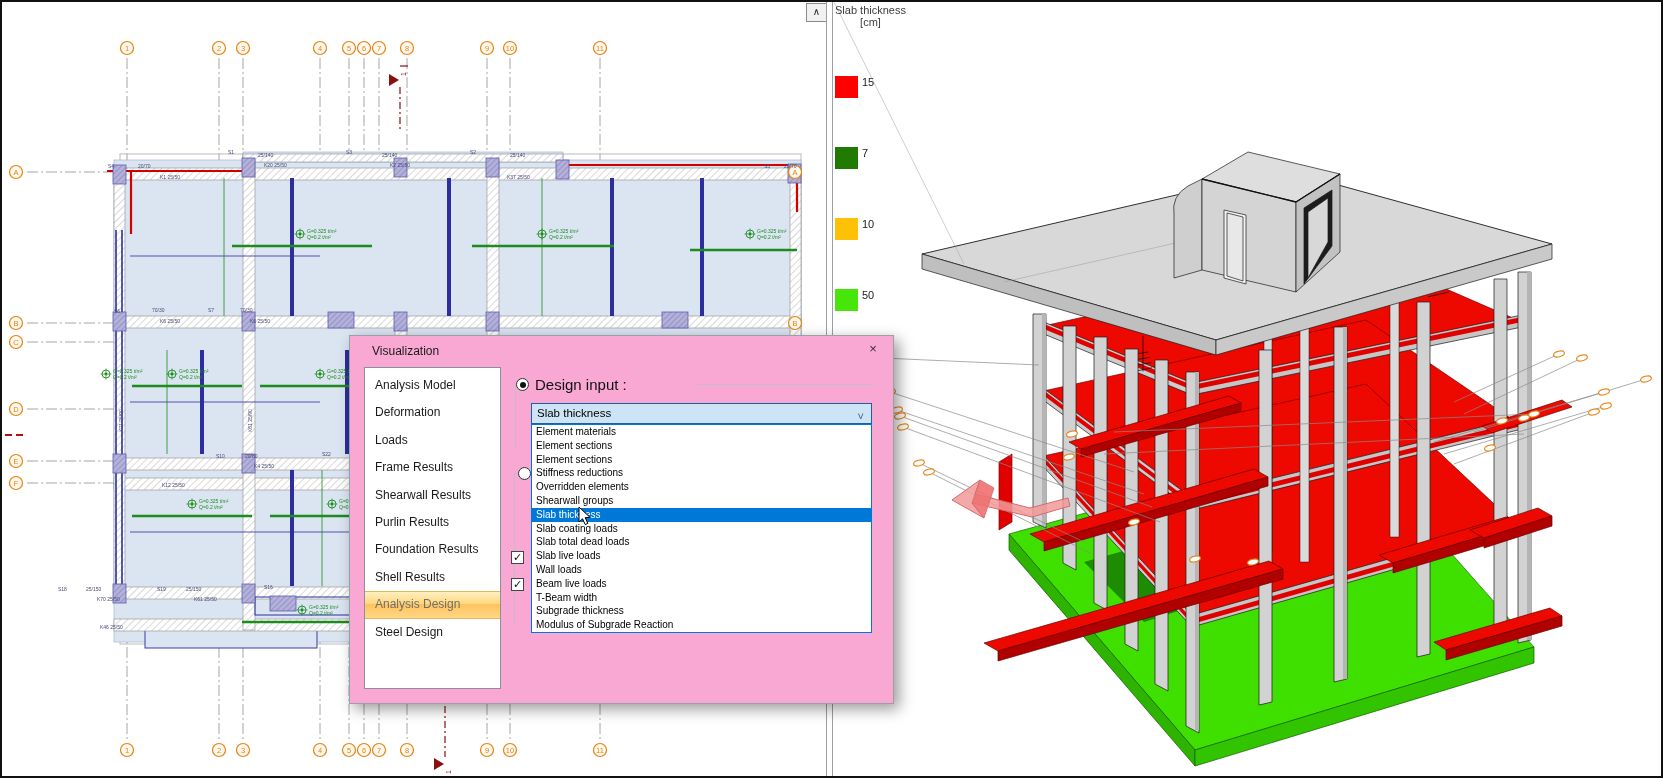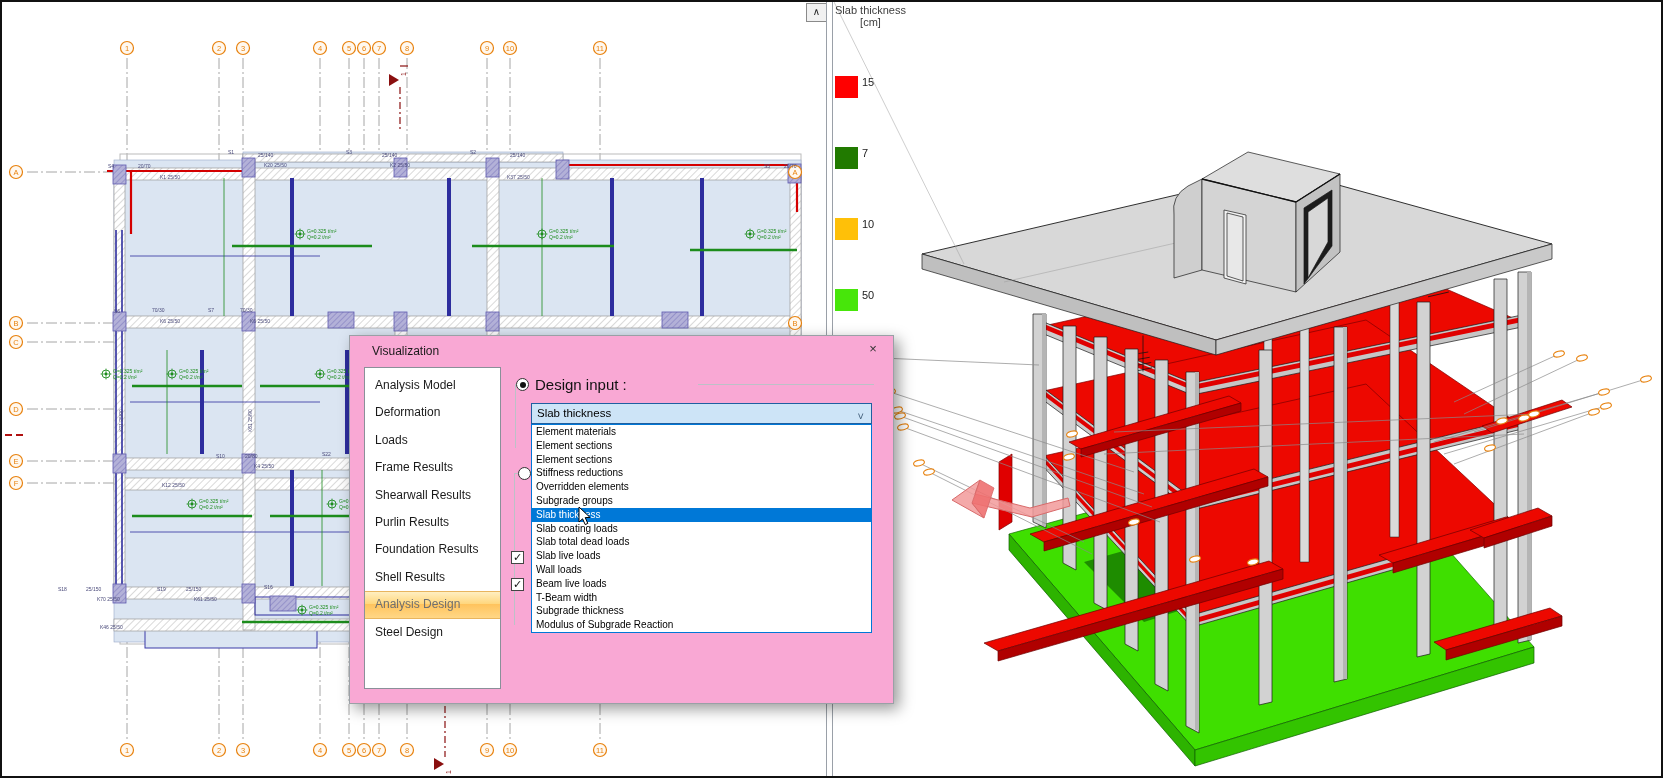--- a/index.html
+++ b/index.html
@@ -601,21 +601,21 @@
       <span>Slab thickness</span>
       <span id="combo-chevron">˅</span>
     </div>
 
     <div id="dropdown">
         <div class="dd-item">Element materials</div>
         <div class="dd-item">Element sections</div>
         <div class="dd-item">Element sections</div>
         <div class="dd-item">Stiffness reductions</div>
         <div class="dd-item">Overridden elements</div>
-        <div class="dd-item">Subgrade groups</div>
+        <div class="dd-item">Shearwall groups</div>
         <div class="dd-item sel">Slab thickness</div>
         <div class="dd-item">Slab coating loads</div>
         <div class="dd-item">Slab total dead loads</div>
         <div class="dd-item">Slab live loads</div>
         <div class="dd-item">Wall loads</div>
         <div class="dd-item">Beam live loads</div>
         <div class="dd-item">T-Beam width</div>
         <div class="dd-item">Subgrade thickness</div>
         <div class="dd-item">Modulus of Subgrade Reaction</div>
       </div>

